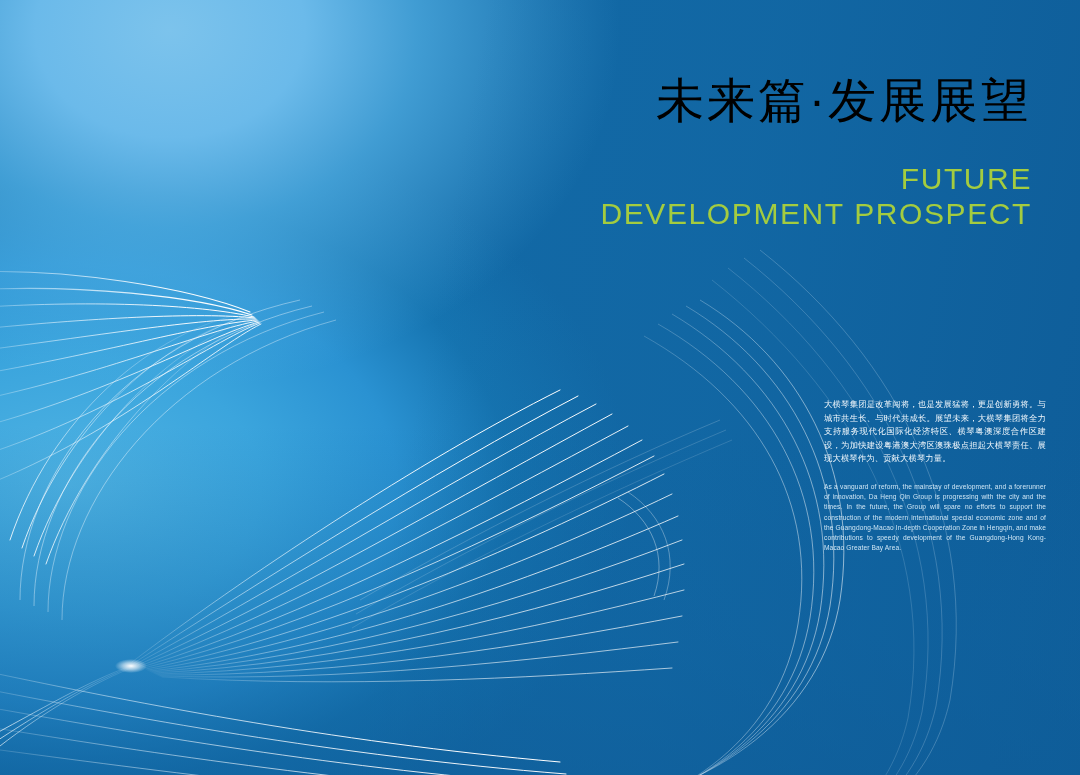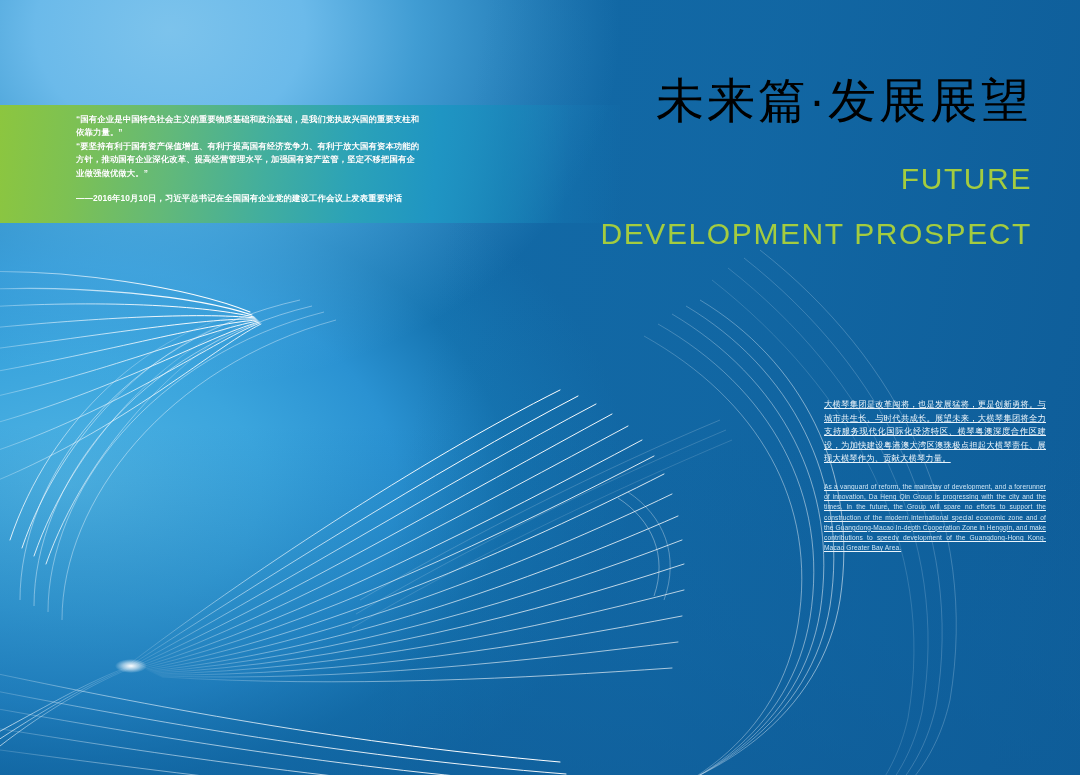--- a/index.html
+++ b/index.html
@@ -124,30 +124,28 @@
     font-weight:400;
     margin-top:36px;
   }
   .chapter-en-2 {
     font-size:30px;
     line-height:36px;
     color:#a4cc3f;
     letter-spacing:1.6px;
     font-weight:400;
     white-space:nowrap;
-    margin-top:20px;
   }
 
   
   .copy {
     position:absolute;
     right:34px; top:398px;
     width:222px;
     color:#eaf4fb;
-    text-decoration:underline;
   }
   .copy-cn {
     font-size:8.3px;
     line-height:13.6px;
     letter-spacing:0.15px;
     text-align:justify;
     color:#f0f7fc;
   }
   .copy-en {
     margin-top:16px;
@@ -280,27 +278,20 @@
       <path d="M 356 614 C 468 548 602 482 726 430" stroke-width="0.8"></path>
       <path d="M 352 628 C 466 560 604 494 732 440" stroke-width="0.7"></path>
     </g>
 
     <g fill="none" stroke="#ffffff" stroke-opacity="0.45">
       <path d="M 618 498 C 652 520 668 556 654 596" stroke-width="0.8"></path>
       <path d="M 628 492 C 664 516 680 556 664 600" stroke-width="0.7"></path>
     </g>
   </svg>
 
-  <div class="quote-band">
-    <div class="quote-inner">
-      <div class="quote-line">“国有企业是中国特色社会主义的重要物质基础和政治基础，是我们党执政兴国的重要支柱和依靠力量。”</div>
-      <div class="quote-line">“要坚持有利于国有资产保值增值、有利于提高国有经济竞争力、有利于放大国有资本功能的方针，推动国有企业深化改革、提高经营管理水平，加强国有资产监管，坚定不移把国有企业做强做优做大。”</div>
-      <div class="quote-attr">——2016年10月10日，习近平总书记在全国国有企业党的建设工作会议上发表重要讲话</div>
-    </div>
-  </div>
 
   <div class="chapter">
     <div class="chapter-cn">未来篇·发展展望</div>
     <div class="chapter-en">
       <div class="chapter-en-1">FUTURE</div>
       <div class="chapter-en-2">DEVELOPMENT PROSPECT</div>
     </div>
   </div>
 
   <div class="copy">

